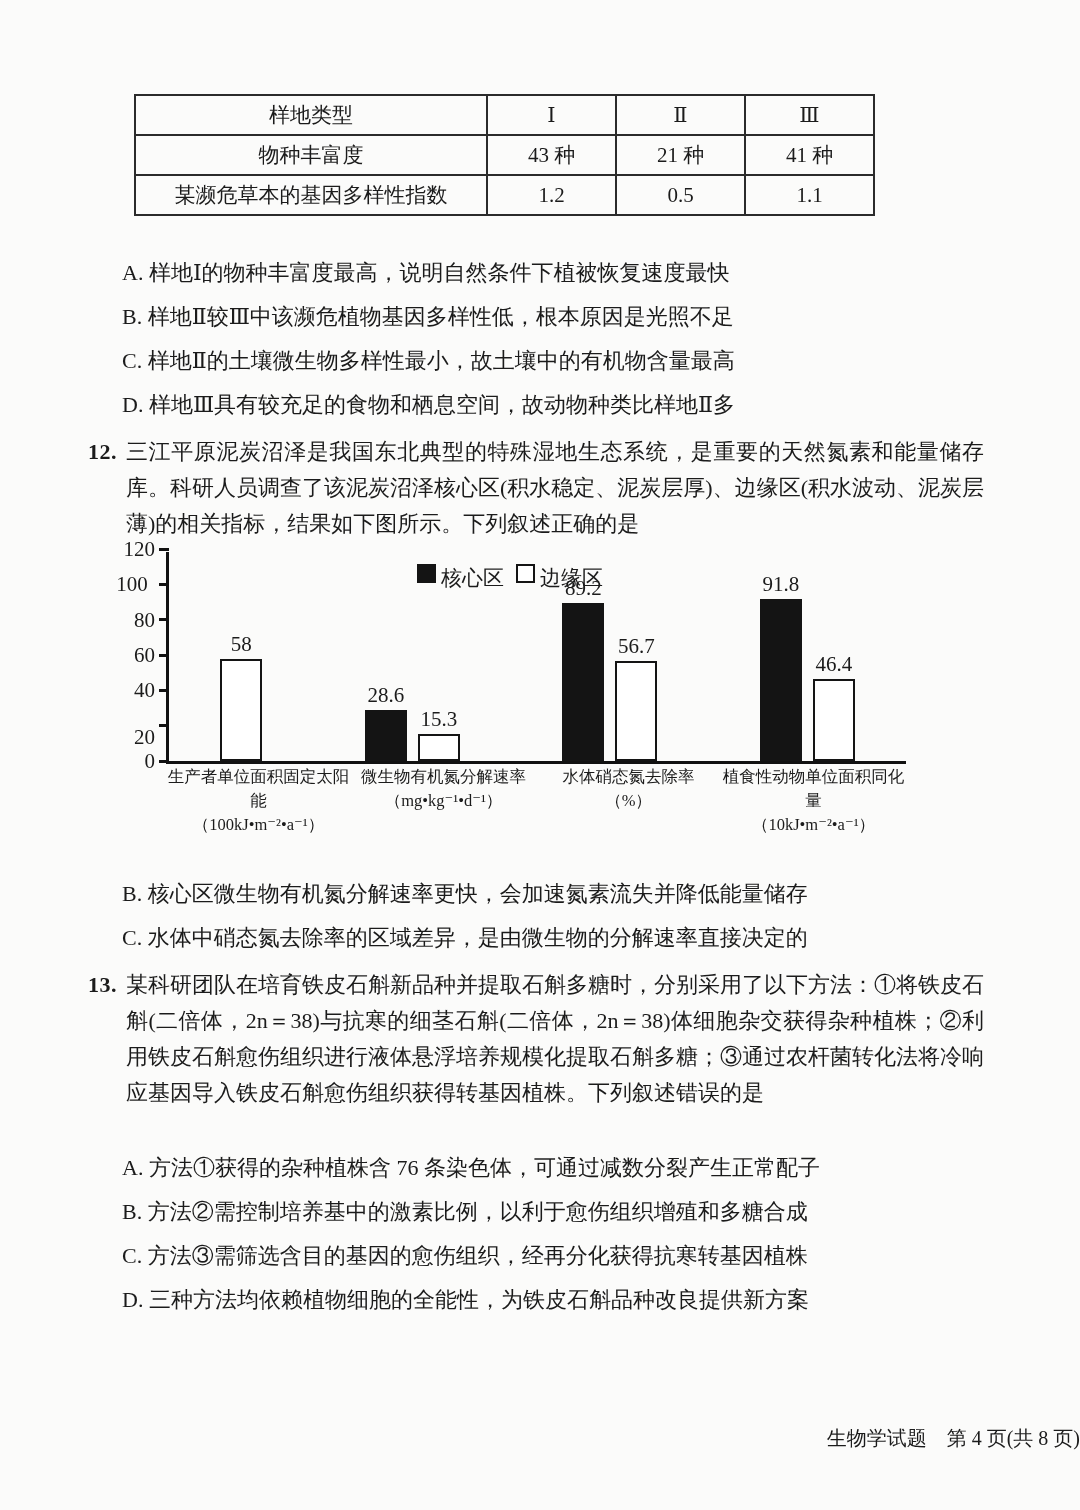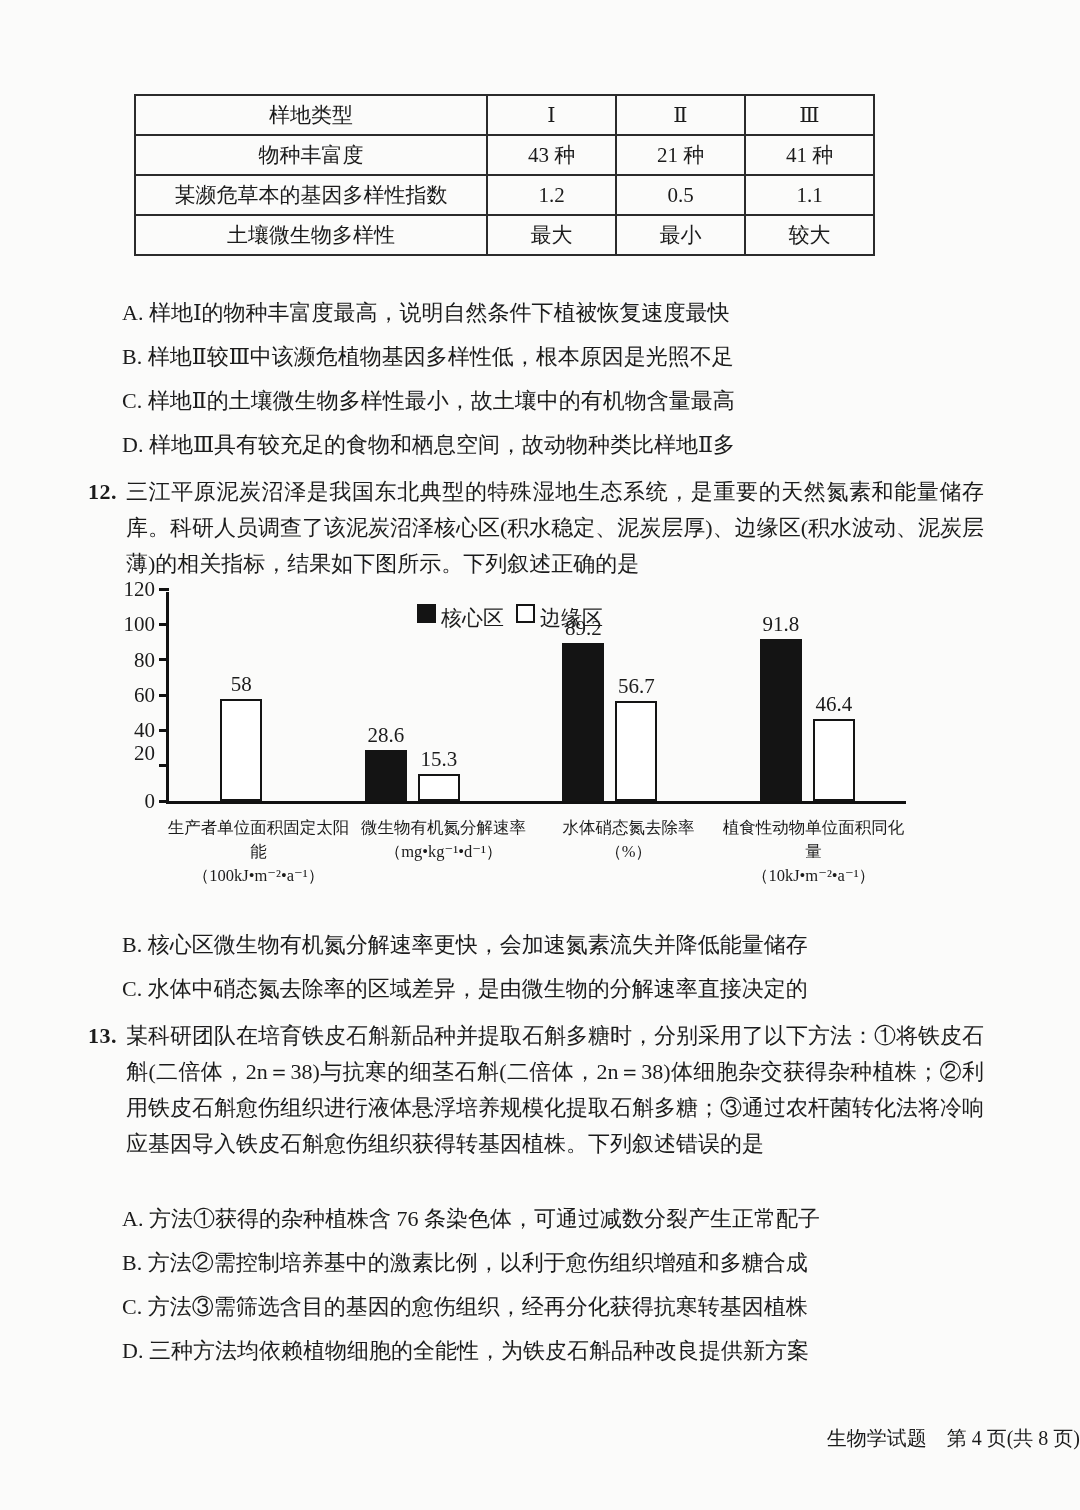--- a/index.html
+++ b/index.html
@@ -68,21 +68,21 @@
   .legend {
     position:absolute;
     left:248px; top:12px;
     display:flex; align-items:center; gap:4px;
     font-size:21px; white-space:nowrap;
   }
   .legend-item { display:flex; align-items:flex-start; gap:5px; margin-right:8px; }
   .swatch { width:19px; height:19px; display:inline-block; }
   .swatch.s0 { background:#141414; border:2px solid #141414; }
   .swatch.s1 { background:#fff; border:2px solid #141414; }
-  .xlabels { display:flex; justify-content:space-around; width:740px; margin-top:12px; }
+  .xlabels { display:flex; justify-content:space-around; width:740px; margin-top:1px; }
   .xlabel { width:192px; text-align:center; font-size:16.5px; line-height:1.45; }
 
   
   .footer {
     position:absolute;
     left:0; right:0; bottom:58px;
     text-align:right;
     font-size:20px;
   }
 </style>
@@ -105,26 +105,20 @@
           <td class="cv">43 种</td>
           <td class="cv">21 种</td>
           <td class="cv">41 种</td>
         </tr>
         <tr>
           <td class="c0">某濒危草本的基因多样性指数</td>
           <td class="cv">1.2</td>
           <td class="cv">0.5</td>
           <td class="cv">1.1</td>
         </tr>
-        <tr>
-          <td class="c0">土壤微生物多样性</td>
-          <td class="cv">最大</td>
-          <td class="cv">最小</td>
-          <td class="cv">较大</td>
-        </tr>
       </tbody>
     </table>
     <div class="options">
       <div class="option">A. 样地Ⅰ的物种丰富度最高，说明自然条件下植被恢复速度最快</div>
       <div class="option">B. 样地Ⅱ较Ⅲ中该濒危植物基因多样性低，根本原因是光照不足</div>
       <div class="option">C. 样地Ⅱ的土壤微生物多样性最小，故土壤中的有机物含量最高</div>
       <div class="option">D. 样地Ⅲ具有较充足的食物和栖息空间，故动物种类比样地Ⅱ多</div>
     </div>
   </section>
 
@@ -140,29 +134,29 @@
               <span class="swatch s0"></span>
               <span>核心区</span>
             </span>
             <span class="legend-item">
               <span class="swatch s1"></span>
               <span>边缘区</span>
             </span>
           </div>
       <div class="ytick-label" style="bottom: -11px;">0</div>
           <div class="ytick-mark" style="bottom: -1.5px;"></div>
-          <div class="ytick-label" style="bottom: 37px;">20</div>
+          <div class="ytick-label" style="bottom: 13px;">20</div>
           <div class="ytick-mark" style="bottom: 33.8333px;"></div>
           <div class="ytick-label" style="bottom: 59.6667px;">40</div>
           <div class="ytick-mark" style="bottom: 69.1667px;"></div>
           <div class="ytick-label" style="bottom: 95px;">60</div>
           <div class="ytick-mark" style="bottom: 104.5px;"></div>
           <div class="ytick-label" style="bottom: 130.333px;">80</div>
           <div class="ytick-mark" style="bottom: 139.833px;"></div>
-          <div class="ytick-label" style="bottom: 165.667px;">100</div>
+          <div class="ytick-label" style="bottom: 165.667px; text-align: center;">100</div>
           <div class="ytick-mark" style="bottom: 175.167px;"></div>
           <div class="ytick-label" style="bottom: 201px;">120</div>
           <div class="ytick-mark" style="bottom: 210.5px;"></div>
           <div class="bar-group">
             <div class="barwrap">
               <div class="bar-value">58</div>
               <div class="bar s1" style="height: 102px;"></div>
             </div>
           </div>
           <div class="bar-group">

